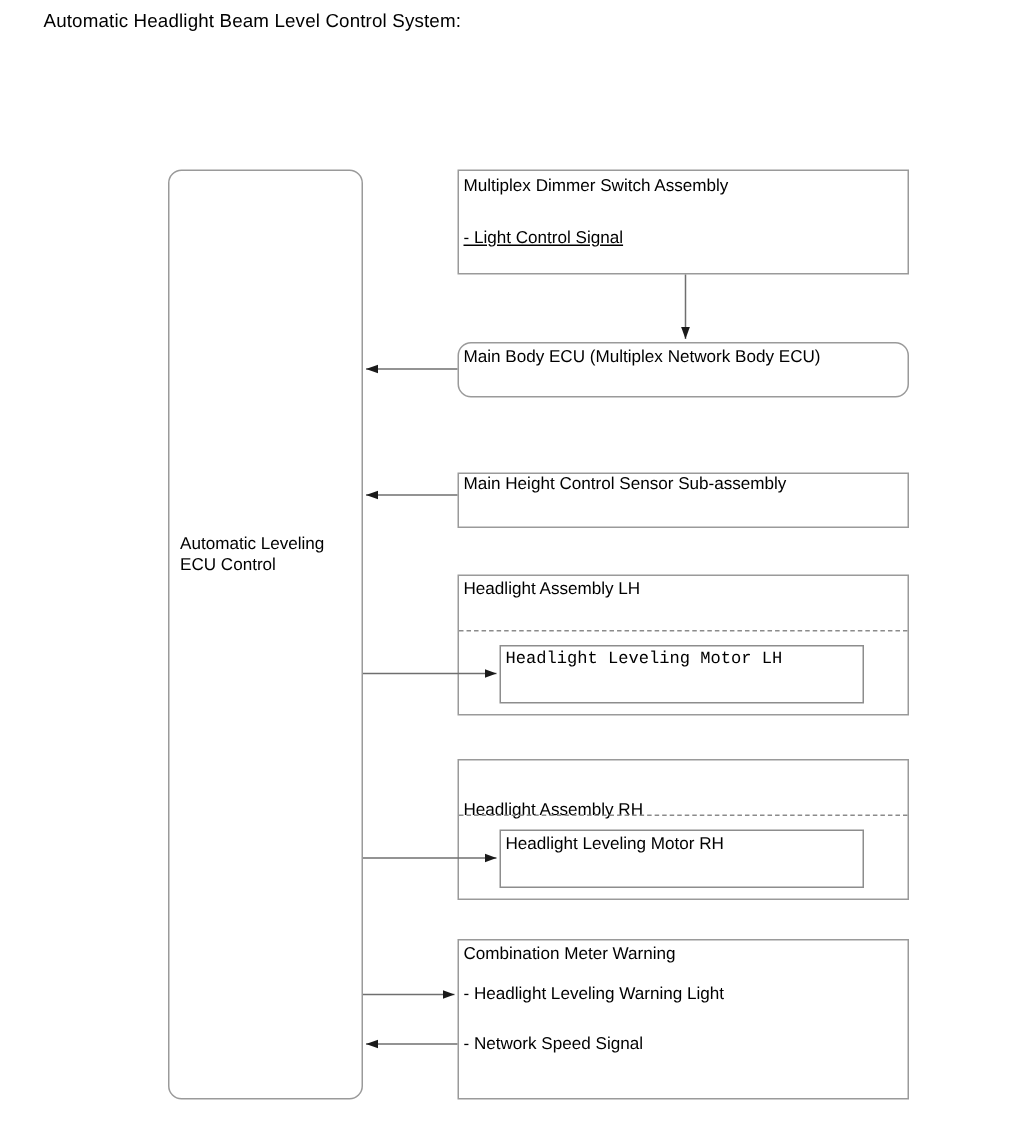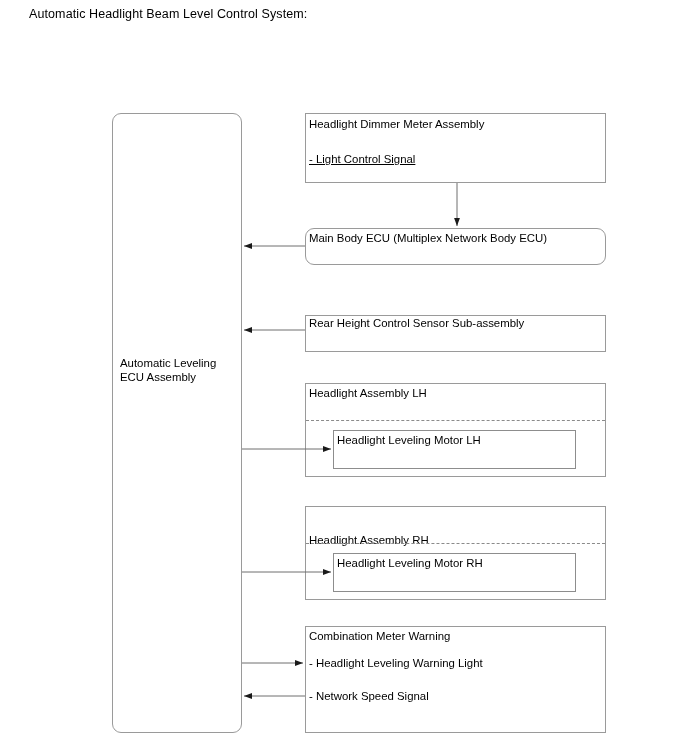--- a/index.html
+++ b/index.html
@@ -67,37 +67,37 @@
 </style>
 </head>
 <body>
 
 <div id="diagram">
 
   <div class="page-title">Automatic Headlight Beam Level Control System:</div>
 
   <div class="node rounded" style="left:96px; top:113px; width:130px; height:620px;"></div>
   <div class="node-label" style="left:104px; top:356px;">Automatic Leveling</div>
-  <div class="node-label" style="left:104px; top:370px;">ECU Assembly</div>
+  <div class="node-label" style="left:104px; top:370px;">ECU Control</div>
 
   <div class="node" style="left:289px; top:113px; width:301px; height:70px;"></div>
-  <div class="node-label" style="left:293px; top:117px;">Headlight Dimmer Meter Assembly</div>
+  <div class="node-label" style="left:293px; top:117px;">Multiplex Dimmer Switch Assembly</div>
   <div class="node-label" style="left:293px; top:152px;text-decoration:underline;">- Light Control Signal</div>
 
   <div class="node rounded" style="left:289px; top:228px; width:301px; height:37px;"></div>
   <div class="node-label" style="left:293px; top:231px;">Main Body ECU (Multiplex Network Body ECU)</div>
 
   <div class="node" style="left:289px; top:315px; width:301px; height:37px;"></div>
-  <div class="node-label" style="left:293px; top:316px;">Rear Height Control Sensor Sub-assembly</div>
+  <div class="node-label" style="left:293px; top:316px;">Main Height Control Sensor Sub-assembly</div>
 
   <div class="node" style="left:289px; top:383px; width:301px; height:94px;"></div>
   <div class="node-label" style="left:293px; top:386px;">Headlight Assembly LH</div>
   <div class="divider-dashed" style="left:290px; top:420px; width:299px;"></div>
   <div class="node inner" style="left:317px; top:430px; width:243px; height:39px;"></div>
-  <div class="node-label" style="left:321px; top:433px;">Headlight Leveling Motor LH</div>
+  <div class="node-label" style="left:321px; top:433px;font-family:Liberation Mono, monospace;">Headlight Leveling Motor LH</div>
 
   <div class="node" style="left:289px; top:506px; width:301px; height:94px;"></div>
   <div class="node-label" style="left:293px; top:509px;margin-top:24px;">Headlight Assembly RH</div>
   <div class="divider-dashed" style="left:290px; top:543px; width:299px;"></div>
   <div class="node inner" style="left:317px; top:553px; width:243px; height:39px;"></div>
   <div class="node-label" style="left:321px; top:556px;">Headlight Leveling Motor RH</div>
 
   <div class="node" style="left:289px; top:626px; width:301px; height:107px;"></div>
   <div class="node-label" style="left:293px; top:629px;">Combination Meter Warning</div>
   <div class="node-label" style="left:293px; top:656px;">- Headlight Leveling Warning Light</div>

